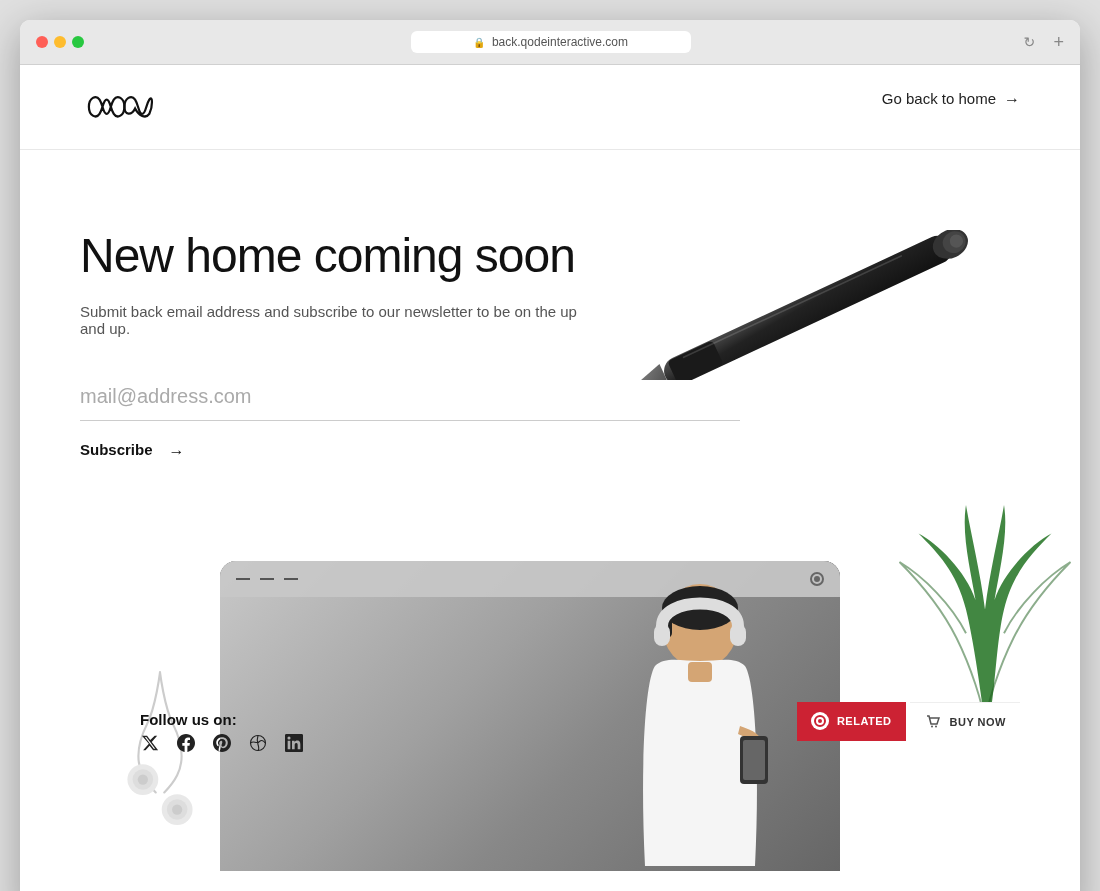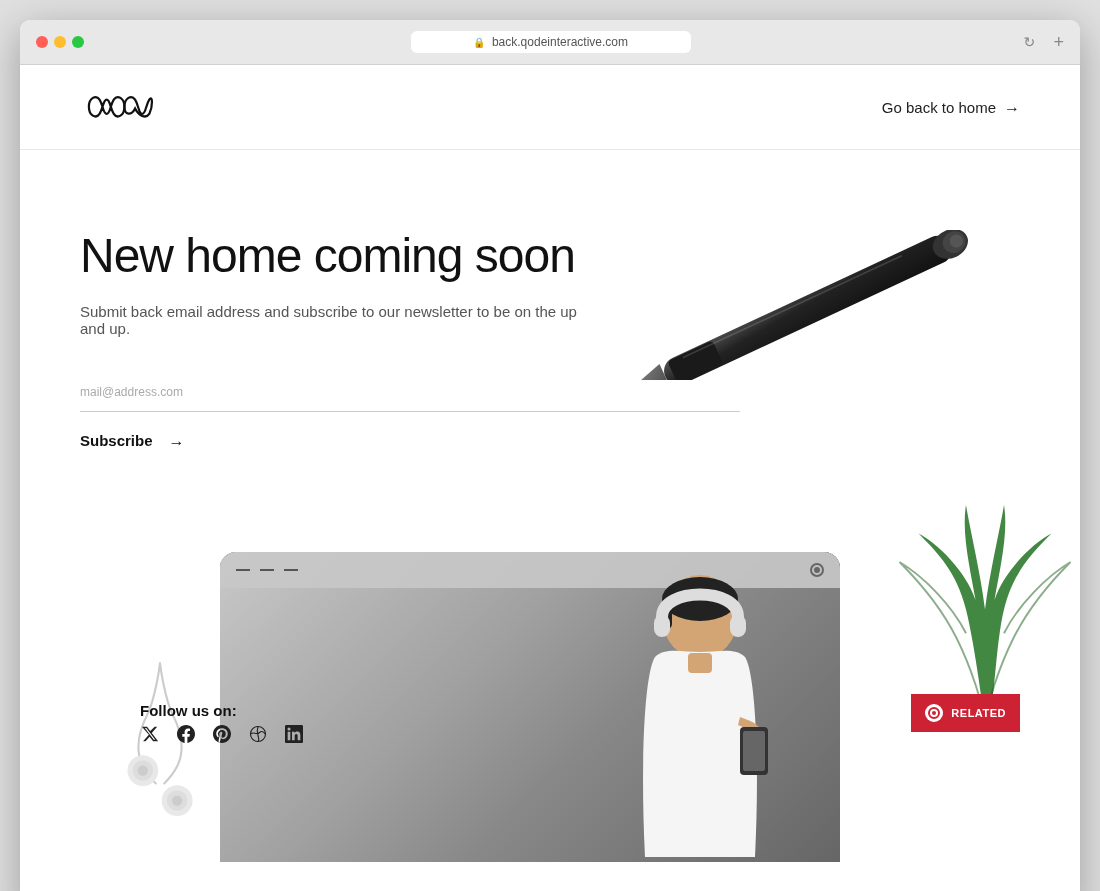--- a/index.html
+++ b/index.html
@@ -95,21 +95,21 @@
       background: white;
       min-height: 850px;
       position: relative;
       overflow: hidden;
     }
 
     
     .site-header {
       padding: 24px 60px;
       display: flex;
-      align-items: center;
+      align-items: flex-start;
       justify-content: space-between;
       border-bottom: 1px solid #e8e8e8;
     }
 
     .logo-svg {
       width: 80px;
       height: 36px;
     }
 
     .go-back-link {
@@ -152,21 +152,21 @@
     .email-form {
       max-width: 660px;
       margin-bottom: 24px;
     }
 
     .email-input {
       width: 100%;
       border: none;
       border-bottom: 1px solid #ccc;
       padding: 12px 0;
-      font-size: 12px;
+      font-size: 20px;
       color: #aaa;
       outline: none;
       background: transparent;
     }
 
     .email-input::placeholder {
       color: #aaa;
     }
 
     .subscribe-btn {
@@ -477,20 +477,30 @@
 
         <div class="floating-buttons" style="position:absolute;right:0;bottom:130px;">
           <div class="related-btn">
             <div class="btn-icon-circle">
               <svg width="12" height="12" viewBox="0 0 12 12">
                   <circle cx="6" cy="6" r="5" fill="none" stroke="#cc2233" stroke-width="2"></circle>
                   <circle cx="6" cy="6" r="2" fill="#cc2233"></circle>
                 </svg>
             </div>
             <span>RELATED</span>
+          </div>
+          <div class="buy-now-btn">
+            <div class="btn-icon-cart">
+              <svg width="14" height="14" viewBox="0 0 14 14" fill="none" stroke="#555" stroke-width="1.5">
+                <path d="M1,1 L3,1 L5,9 L11,9 L13,3 L4,3"></path>
+                <circle cx="6" cy="11.5" r="1" fill="#555" stroke="none"></circle>
+                <circle cx="10" cy="11.5" r="1" fill="#555" stroke="none"></circle>
+              </svg>
+            </div>
+            <span>BUY NOW</span>
           </div>
         </div>
 
       </div>
 
       <div class="follow-section" style="position:relative;margin-top:-120px;">
         <div class="follow-label">Follow us on:</div>
         <div class="social-icons">
           <a class="social-icon">
             <svg viewBox="0 0 24 24" width="18" height="18" fill="#222">

